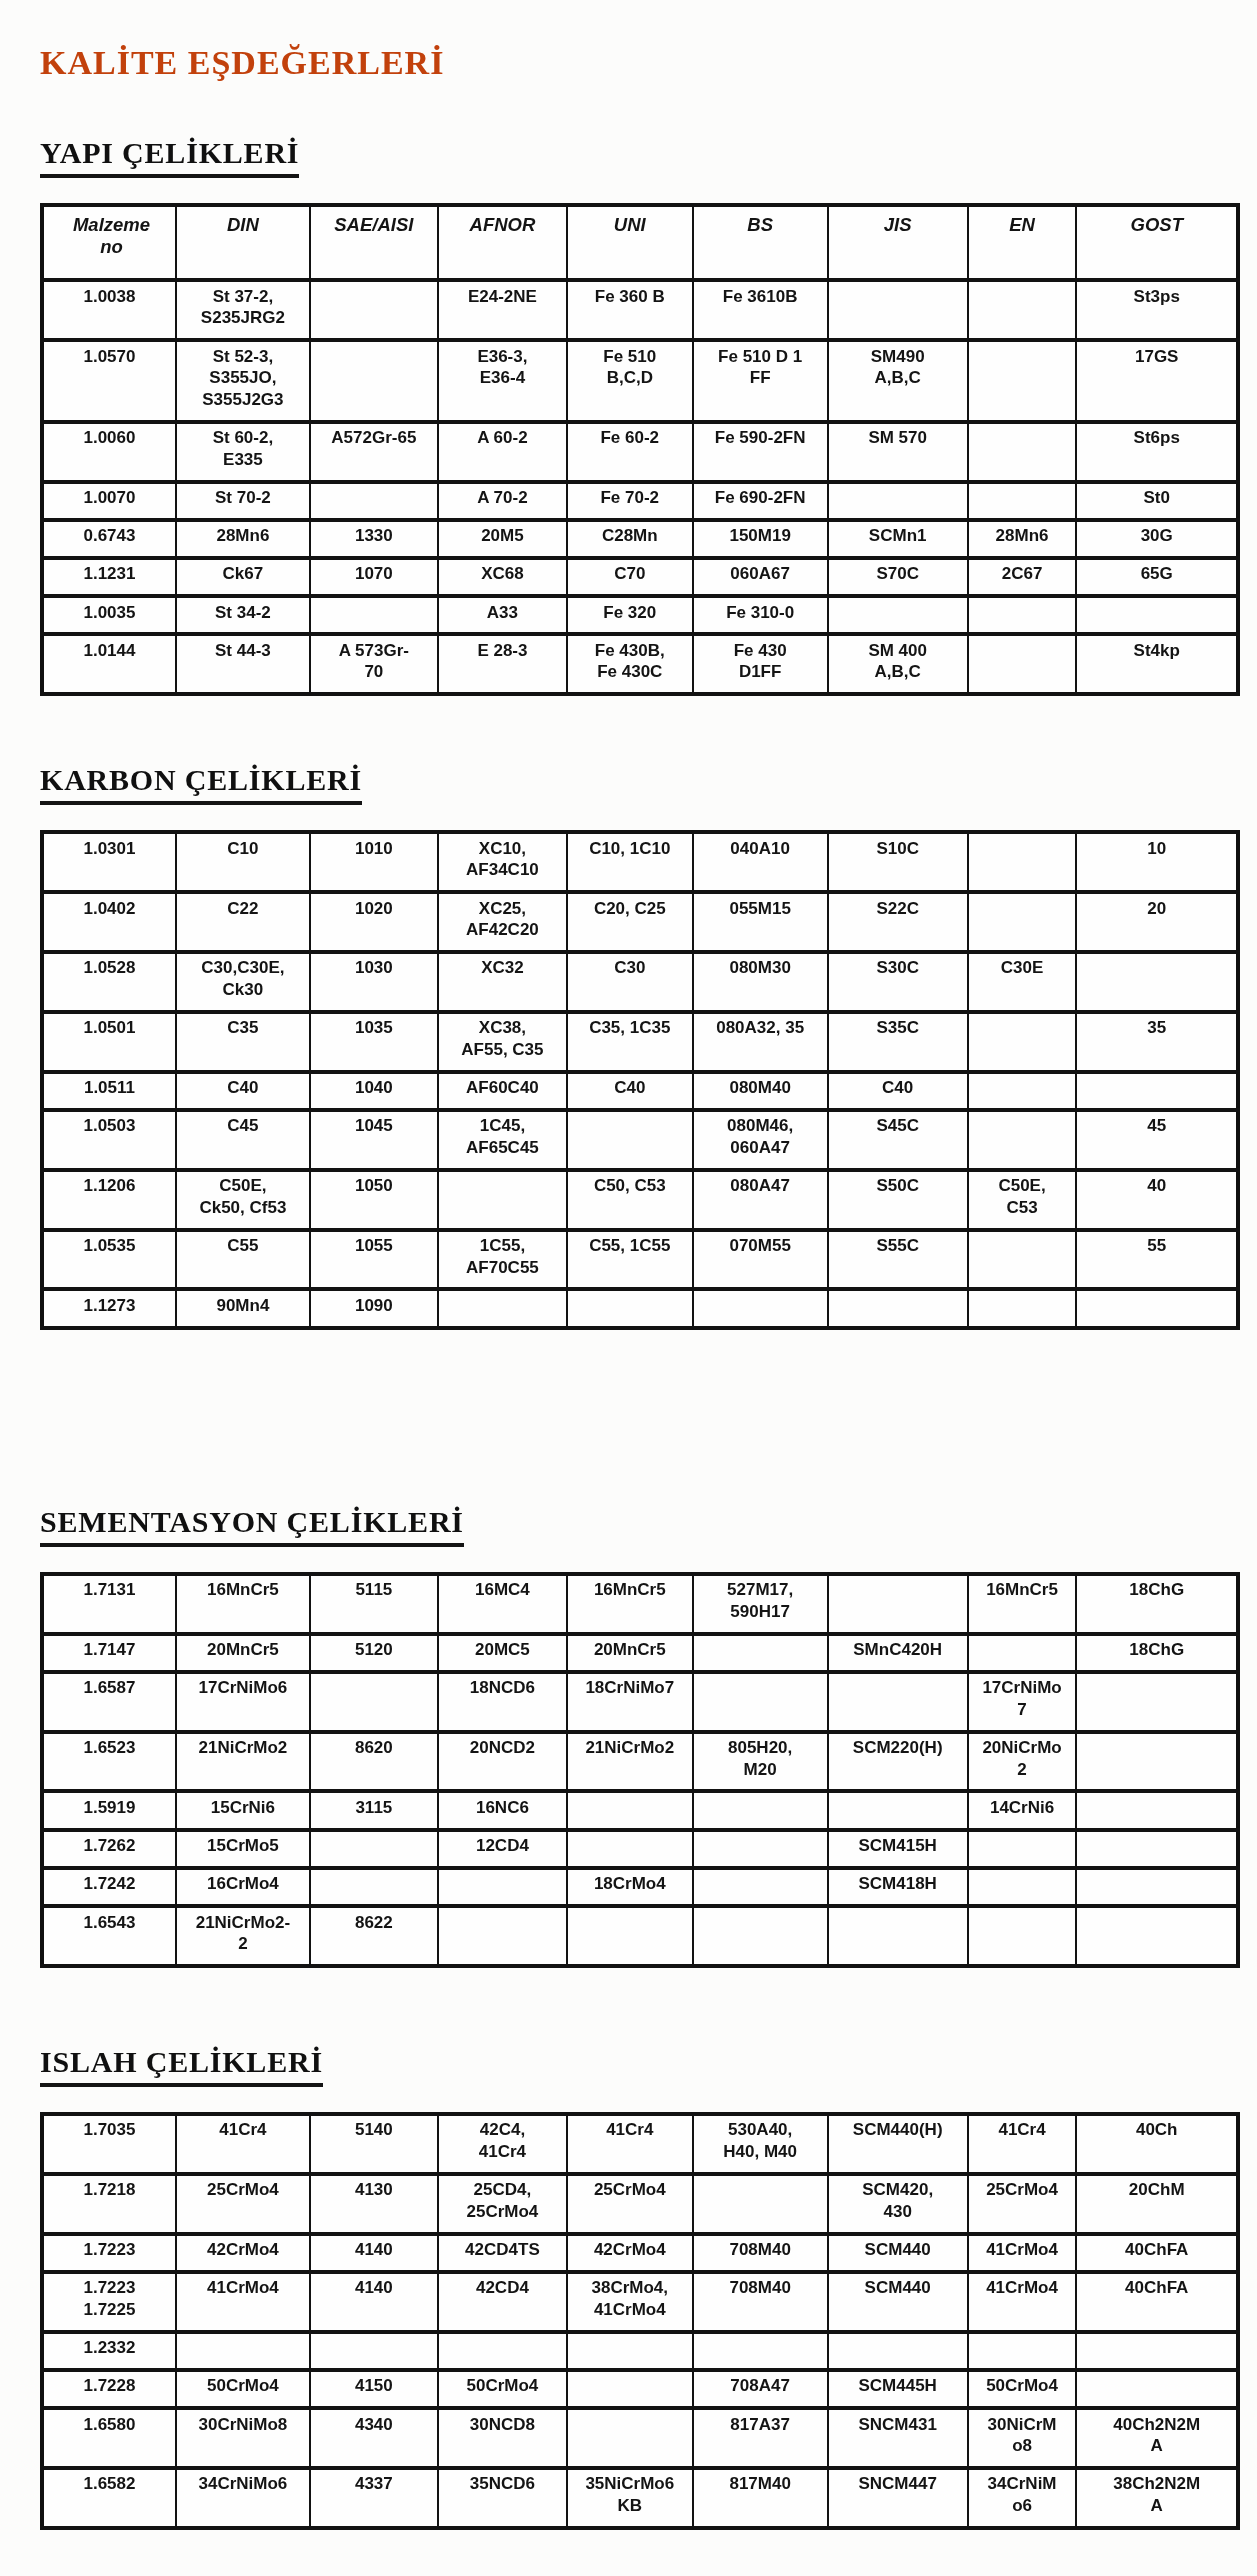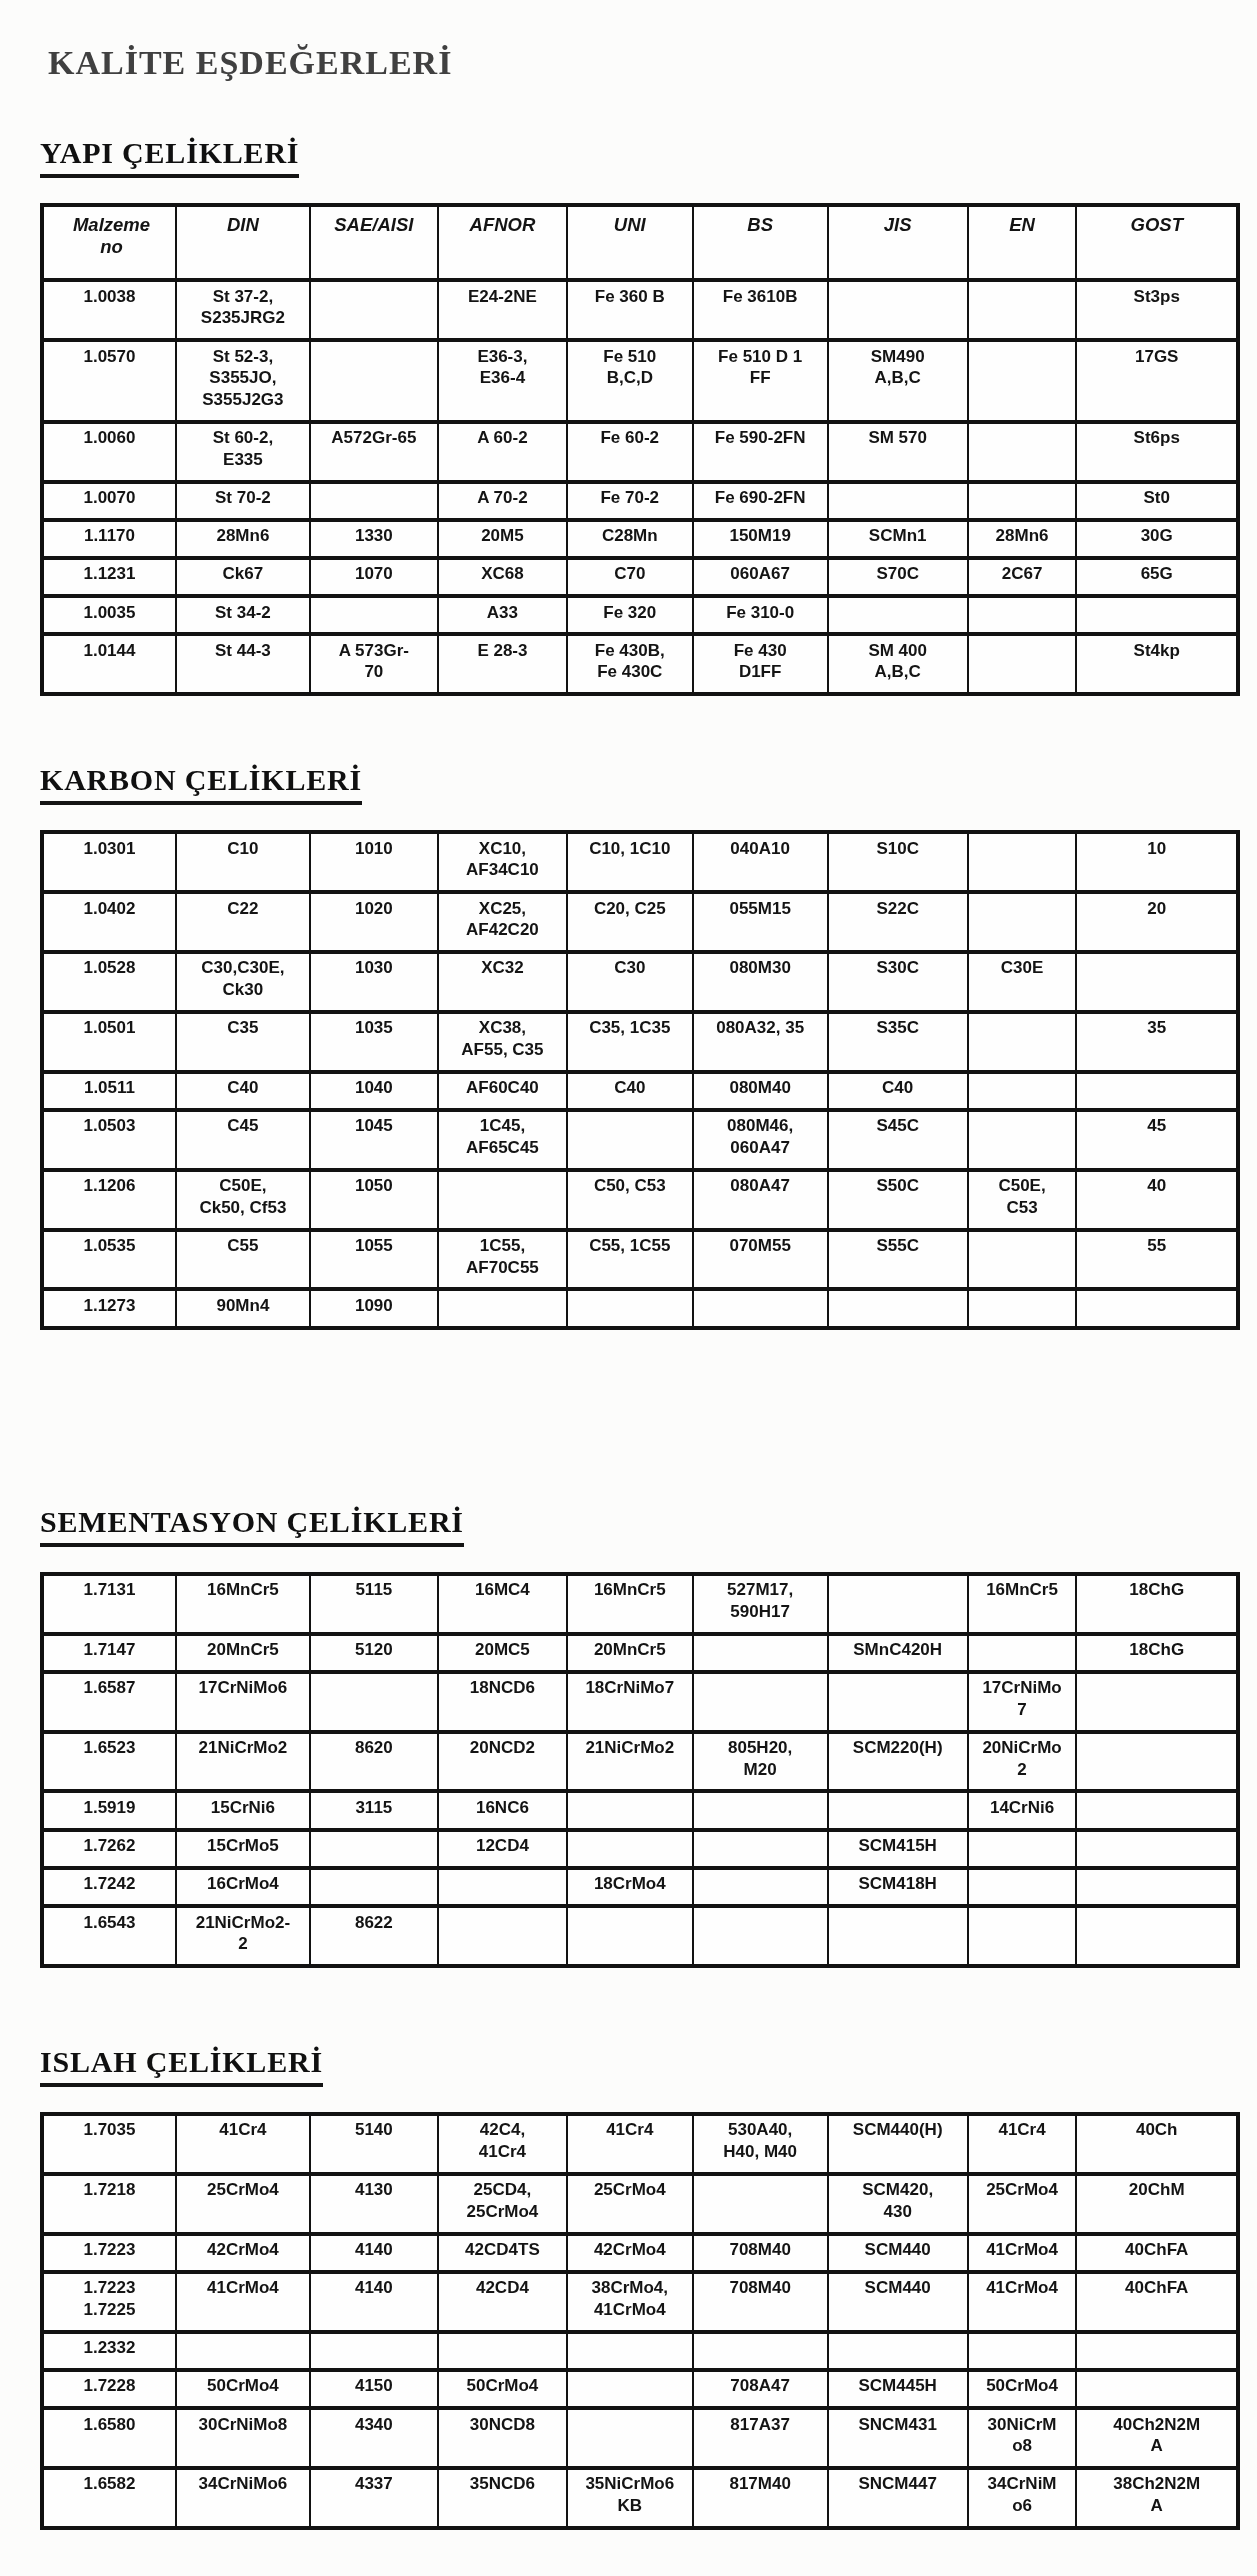--- a/index.html
+++ b/index.html
@@ -11,22 +11,22 @@
     background: #fcfcfb;
     color: #141414;
     padding: 44px 31px 72px 40px;
     font-family: "Liberation Sans", sans-serif;
   }
   .title {
     font-family: "Liberation Serif", serif;
     font-weight: 800;
     font-size: 34px;
     letter-spacing: 1px;
-    margin: 0 0 54px 8px;
-    color: #404040;
+    margin: 0 0 54px 0;
+    color: #c2410c;
   }
   .sec { margin: 0; }
   .sec-heading {
     display: inline-block;
     font-family: "Liberation Serif", serif;
     font-weight: 800;
     font-size: 30px;
     letter-spacing: 0.8px;
     color: #101010;
     border-bottom: 4.1px solid #141414;
@@ -157,21 +157,21 @@
             <td>St 70-2</td>
             <td></td>
             <td>A 70-2</td>
             <td>Fe 70-2</td>
             <td>Fe 690-2FN</td>
             <td></td>
             <td></td>
             <td>St0</td>
           </tr>
           <tr>
-            <td>1.1170</td>
+            <td>0.6743</td>
             <td>28Mn6</td>
             <td>1330</td>
             <td>20M5</td>
             <td>C28Mn</td>
             <td>150M19</td>
             <td>SCMn1</td>
             <td>28Mn6</td>
             <td>30G</td>
           </tr>
           <tr>

